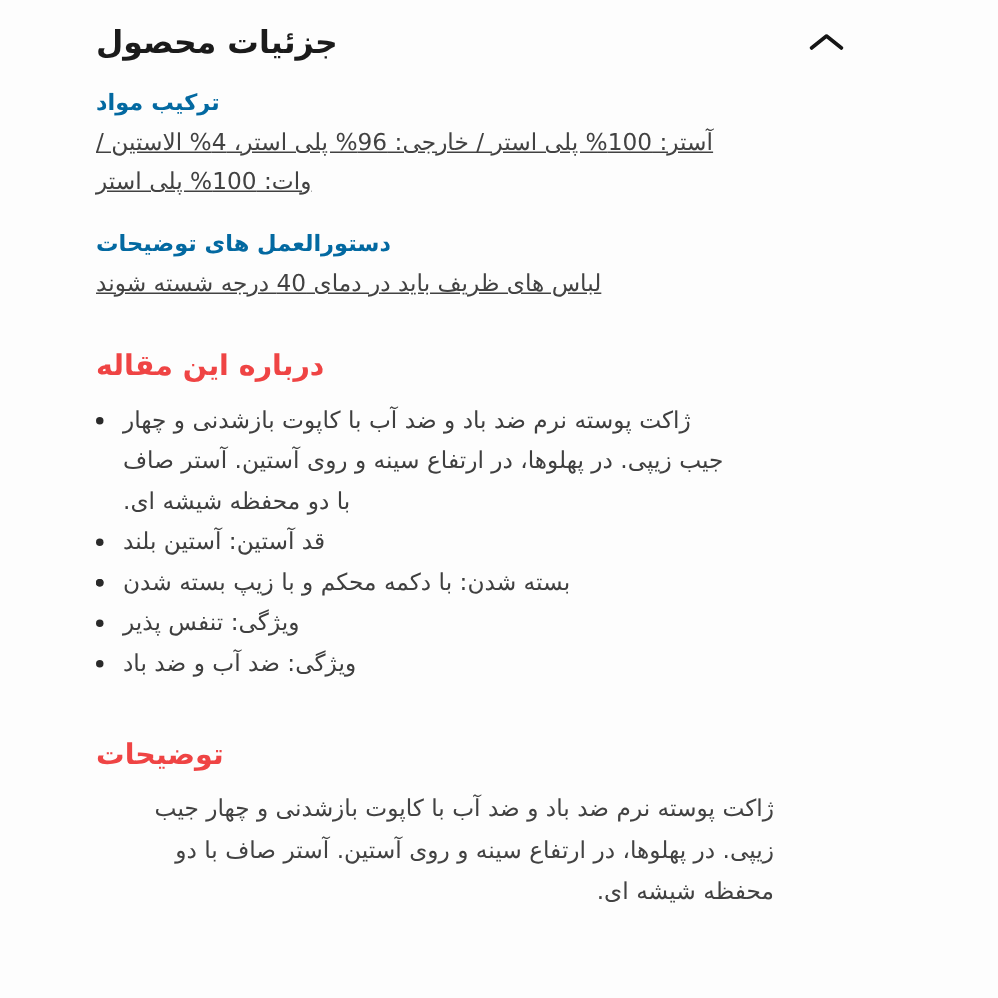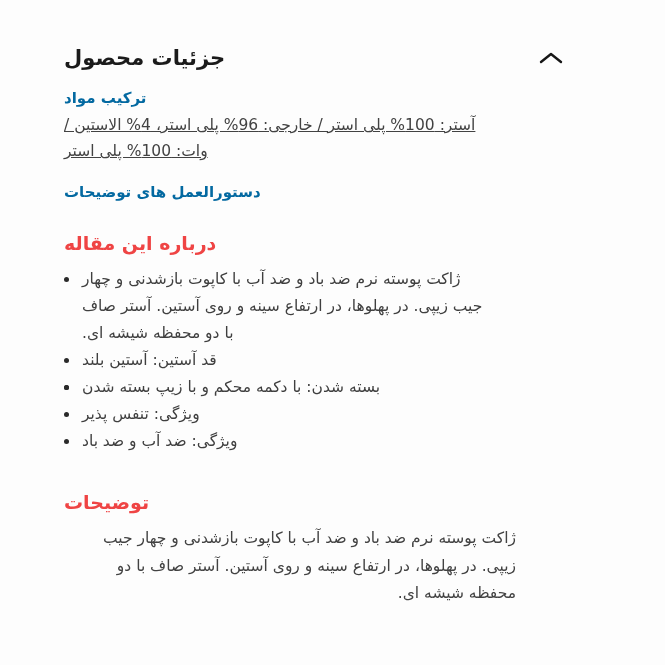--- a/index.html
+++ b/index.html
@@ -4,21 +4,21 @@
 <style>
   * { margin: 0; padding: 0; box-sizing: border-box; }
   html, body { width: 665px; height: 665px; }
   body {
     background: #fdfdfd;
     font-family: "DejaVu Sans", sans-serif;
     color: #3f3f3f;
     overflow: hidden;
   }
   .page {
-    padding: 46px 56px 0 64px;
+    padding: 16px 56px 0 64px;
   }
   
   .details-header {
     width: 500px;
     display: flex;
     align-items: center;
     justify-content: space-between;
     cursor: pointer;
   }
   .details-title {
@@ -105,20 +105,21 @@
     <svg class="chevron" viewBox="0 0 26 16" fill="none">
       <polyline points="3,12 13,4 23,12" stroke="#161616" stroke-width="2.4" stroke-linecap="round" stroke-linejoin="round" fill="none"></polyline>
     </svg>
   </div>
 
   <div class="sub-label">ترکیب مواد</div>
   <div class="body-text">آستر: 100% پلی استر / خارجی: 96% پلی استر، 4% الاستین /
 وات: 100% پلی استر</div>
 
   <div class="sub-label">دستورالعمل های توضیحات</div>
+  <div class="body-text">لباس های ظریف باید در دمای 40 درجه شسته شوند</div>
 
   <div class="section-title">درباره این مقاله</div>
   <ul class="bullets">
     <li><span class="dot"></span><span>ژاکت پوسته نرم ضد باد و ضد آب با کاپوت بازشدنی و چهار
 جیب زیپی. در پهلوها، در ارتفاع سینه و روی آستین. آستر صاف
 با دو محفظه شیشه ای.</span></li>
     <li><span class="dot"></span><span>قد آستین: آستین بلند</span></li>
     <li><span class="dot"></span></li>
     <li><span class="dot"></span><span>بسته شدن: با دکمه محکم و با زیپ بسته شدن</span></li>
     <li><span class="dot"></span><span>ویژگی: تنفس پذیر</span></li>

